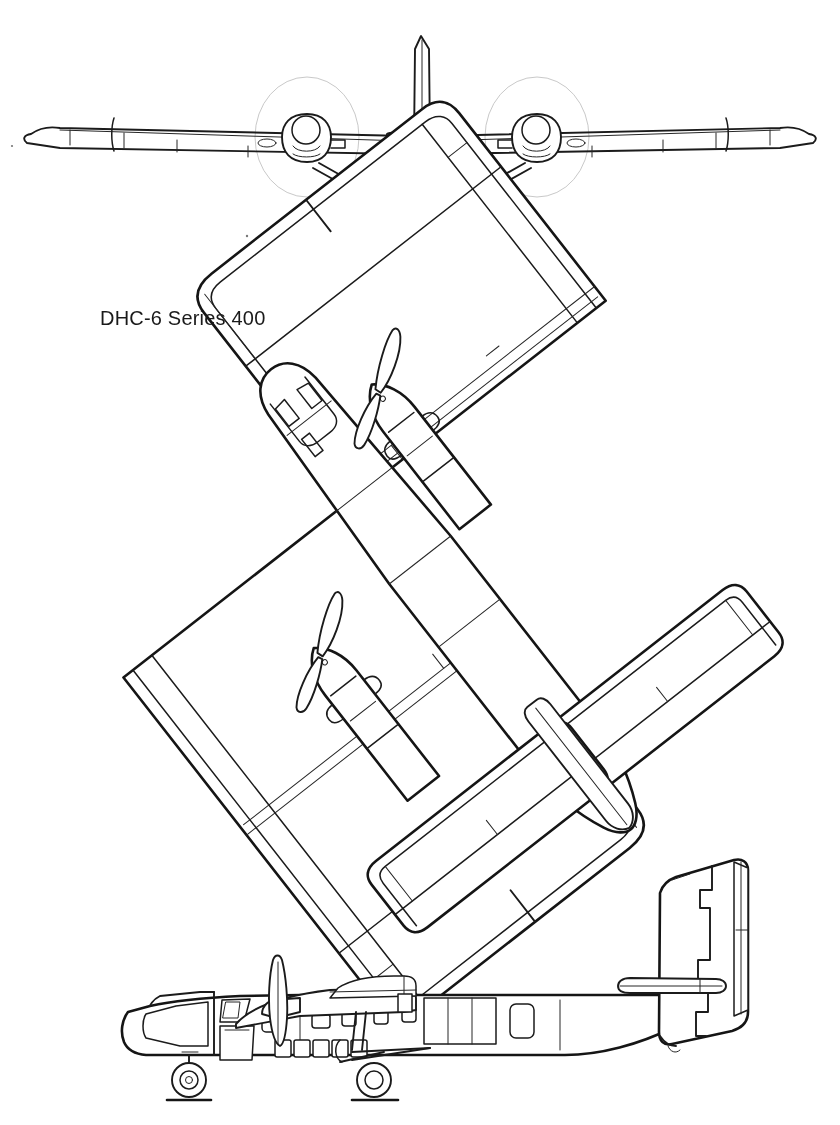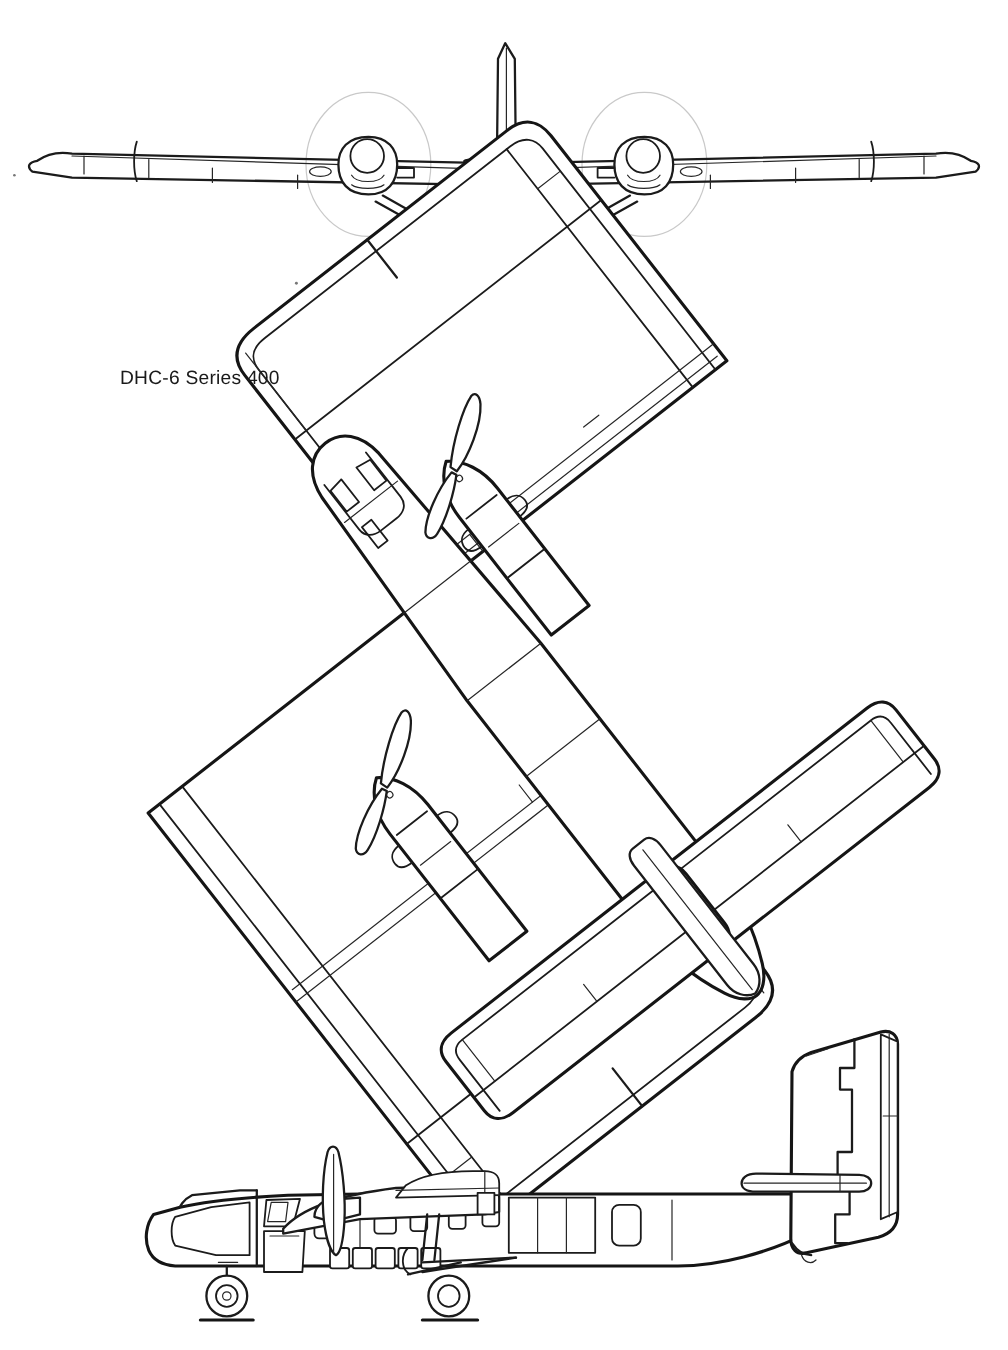--- a/index.html
+++ b/index.html
@@ -21,21 +21,21 @@
     position: absolute;
     left: 0; top: 0;
     width: 840px;
     height: 1125px;
   }
   .caption {
     position: absolute;
     left: 100px;
     top: 307px;
     font-family: "Liberation Sans", sans-serif;
-    font-size: 16px;
+    font-size: 20px;
     letter-spacing: 0.2px;
     color: #1a1a1a;
     white-space: nowrap;
   }
   
   .ln      { fill: none; stroke: #1b1b1b; stroke-width: 1.5; stroke-linejoin: round; stroke-linecap: round; }
   .ln-h    { fill: none; stroke: #151515; stroke-width: 2.6; stroke-linejoin: round; stroke-linecap: round; }
   .ln-m    { fill: none; stroke: #1b1b1b; stroke-width: 1.9; stroke-linejoin: round; stroke-linecap: round; }
   .ln-t    { fill: none; stroke: #262626; stroke-width: 1.0; stroke-linejoin: round; stroke-linecap: round; }
   .ghost   { fill: none; stroke: #c9c9c9; stroke-width: 1.0; }

